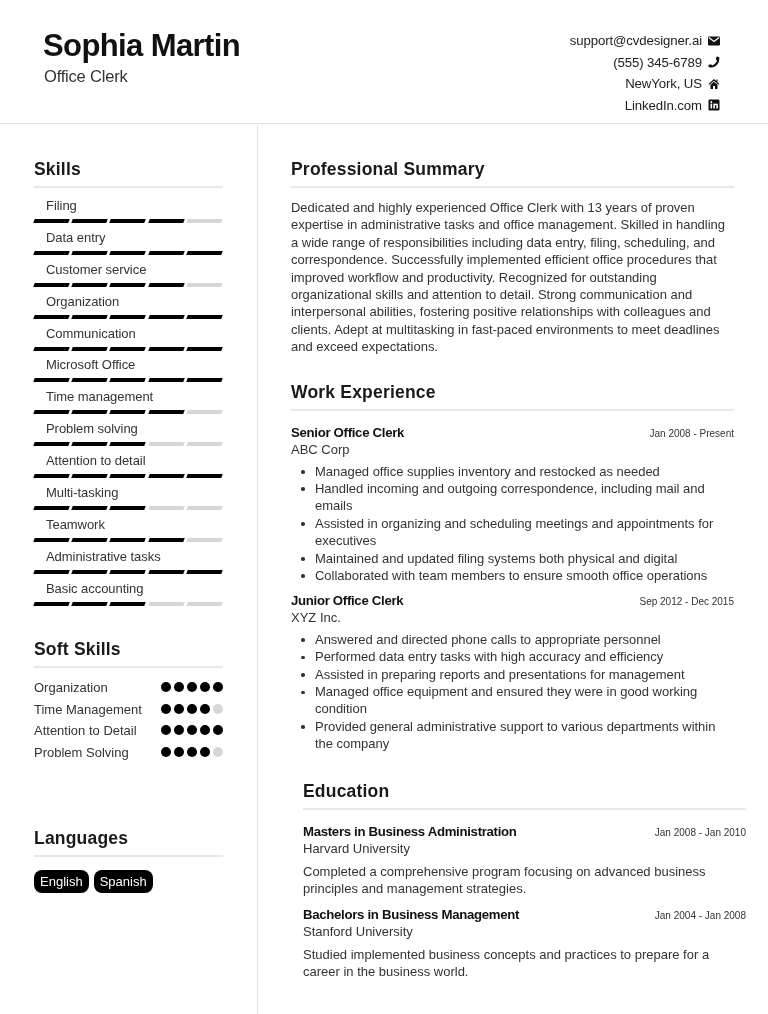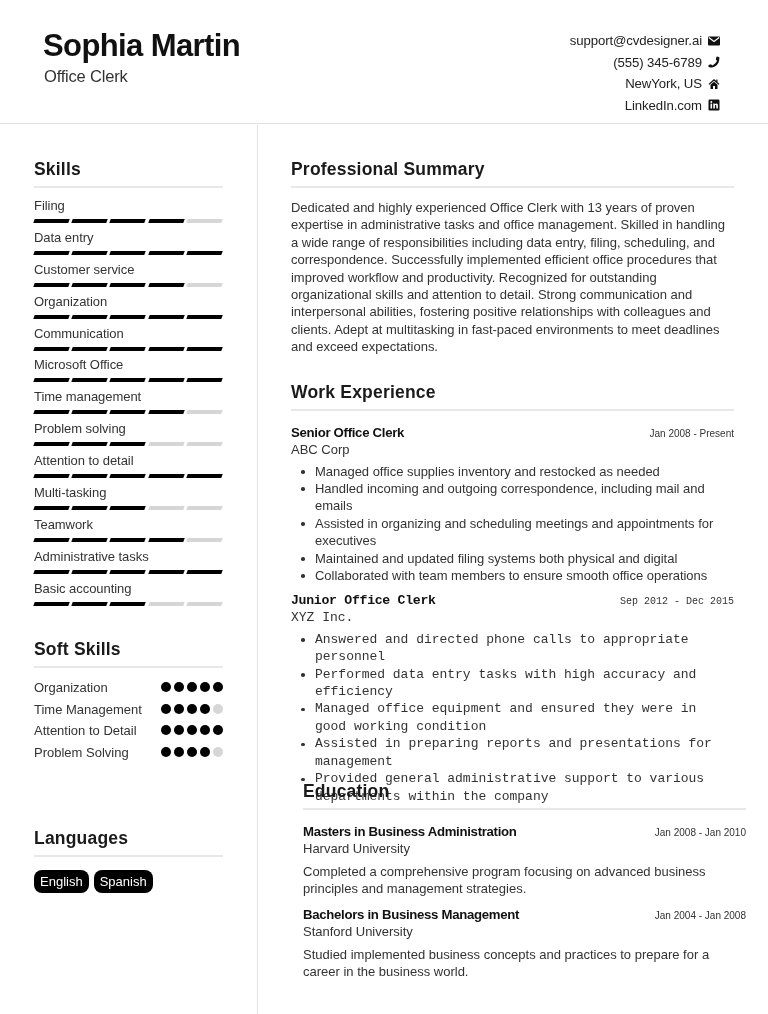--- a/index.html
+++ b/index.html
@@ -19,21 +19,21 @@
   .vdivider { position: absolute; left: 257px; top: 125px; width: 1px; height: 889px; background: #e2e2e2; }
   .left { position: absolute; left: 34px; top: 125px; width: 189px; }
   .right { position: absolute; left: 291px; top: 125px; width: 443px; }
 
   .section-title { font-size: 17.5px; color: #1a1a1a; font-weight: bold; letter-spacing: 0.2px; line-height: 22px; padding-bottom: 6px; border-bottom: 2px solid #e8e8e8; }
   .left .section-title { font-weight: bold; }
 
   
   .skills-section { position: absolute; top: 33px; left: 0; width: 189px; }
   .skill { height: 31.9px; }
-  .skill-name { font-size: 13px; color: #333; line-height: 17px; padding-top: 0px; letter-spacing: -0.05px; }
+  .skill-name { font-size: 13px; color: #333; line-height: 17px; padding-top: 0px; letter-spacing: -0.05px; margin-left: 12px; }
   .skill-bars { display: flex; gap: 3px; margin-top: 5px; height: 4px; }
   .skill-bar { width: 35.2px; height: 4px; transform: skewX(-20deg); background: #d6d6d6; }
   .skill-bar.on { background: #000; }
 
   
   .soft-section { position: absolute; top: 513px; left: 0; width: 189px; }
   .soft-list { margin-top: 11px; }
   .soft-row { display: flex; justify-content: space-between; align-items: flex-start; font-size: 13px; line-height: 17.5px; color: #333; margin-bottom: 4px; }
   .soft-row .soft-name { width: 110px; }
   .dots { display: flex; gap: 3px; padding-top: 3px; }
@@ -44,21 +44,21 @@
   .lang-section { position: absolute; top: 702px; left: 0; width: 189px; }
   .lang-tags { display: flex; gap: 5px; margin-top: 13px; }
   .lang-tag { background: #000; color: #fff; font-size: 13px; line-height: 17px; padding: 2.5px 6px 3px; border-radius: 8px; }
 
   
   .summary-section { position: absolute; top: 33px; left: 0; width: 443px; }
   .summary-text { margin-top: 11px; font-size: 13px; line-height: 17.4px; color: #333; letter-spacing: -0.02px; }
 
   .work-section { position: absolute; top: 256px; left: 0; width: 443px; }
   .job { margin-top: 13px; }
-  .job + .job { margin-top: 8px; font-family: Liberation Mono, monospace; }
+  .job + .job { margin-top: 8px; }
   .job-head { display: flex; justify-content: space-between; align-items: baseline; }
   .job-title { font-size: 13.2px; color: #111; font-weight: bold; letter-spacing: -0.3px; line-height: 17px; }
   .job-date { font-size: 10px; color: #333; line-height: 15px; }
   .job-company { font-size: 13px; color: #333; line-height: 17.5px; }
   .bullets { list-style: none; margin-top: 4px; }
   .bullets li { position: relative; padding-left: 24px; font-size: 13px; line-height: 17.4px; color: #333; letter-spacing: -0.02px; }
   .bullets li::before { content: ""; position: absolute; left: 10px; top: 7.5px; width: 3.5px; height: 3.5px; border-radius: 50%; background: #333; }
 
   .edu-section { position: absolute; top: 655px; left: 12px; width: 443px; }
   .edu { margin-top: 13px; }
@@ -333,22 +333,22 @@
         </div>
         <div class="job">
           <div class="job-head">
             <div class="job-title">Junior Office Clerk</div>
             <div class="job-date">Sep 2012 - Dec 2015</div>
           </div>
           <div class="job-company">XYZ Inc.</div>
           <ul class="bullets">
             <li>Answered and directed phone calls to appropriate personnel</li>
             <li>Performed data entry tasks with high accuracy and efficiency</li>
+            <li>Assisted in preparing reports and presentations for management</li>
             <li>Managed office equipment and ensured they were in good working condition</li>
-            <li>Assisted in preparing reports and presentations for management</li>
             <li>Provided general administrative support to various departments within the company</li>
           </ul>
         </div>
       </div>
   </div>
 
   <div class="edu-section">
     <div class="section-title">Education</div>
     <div id="edu-list">
         <div class="edu">

